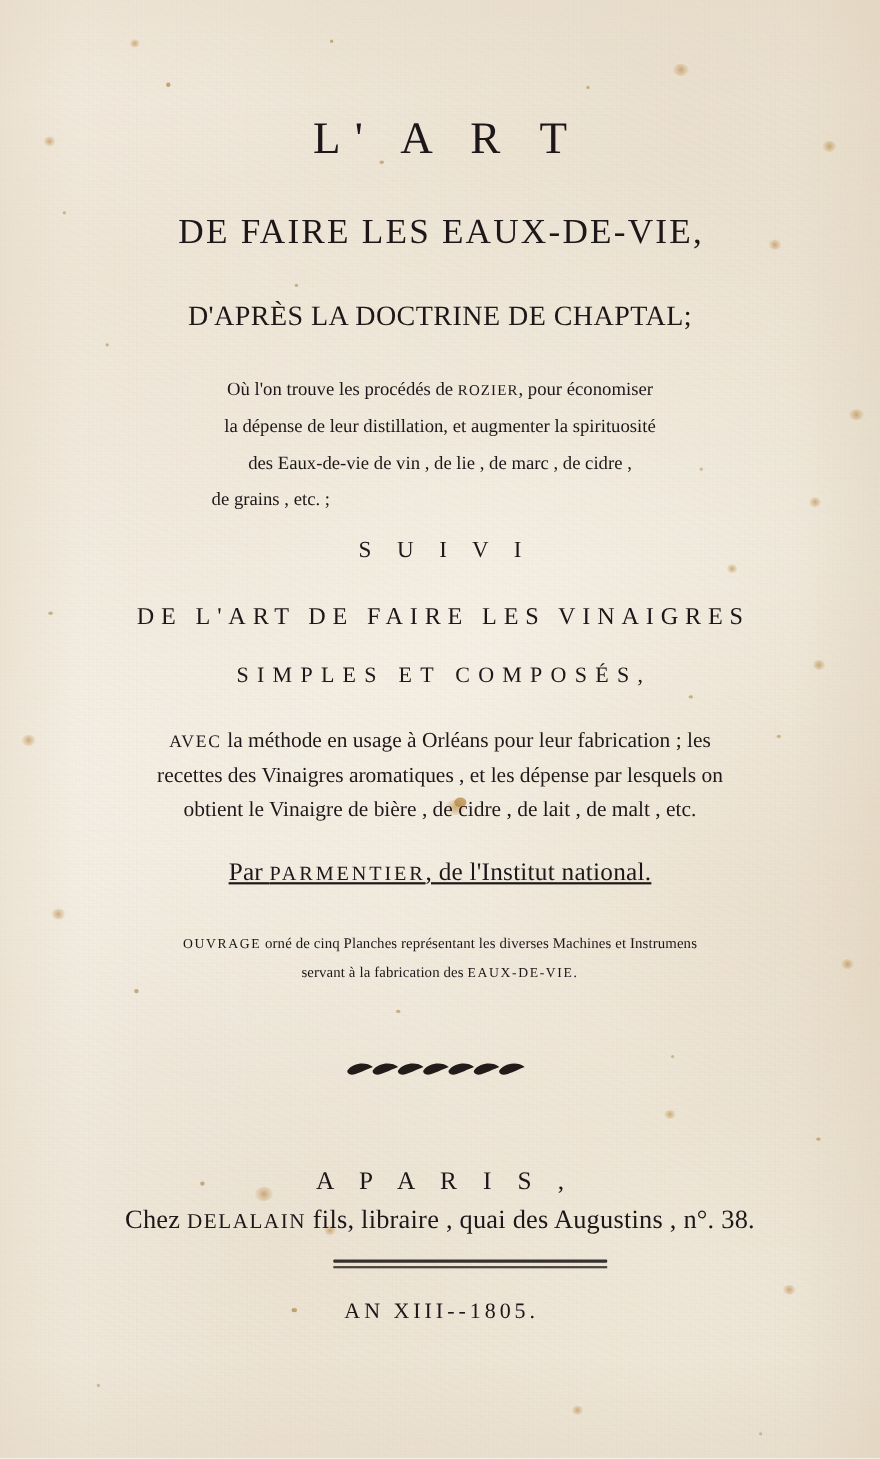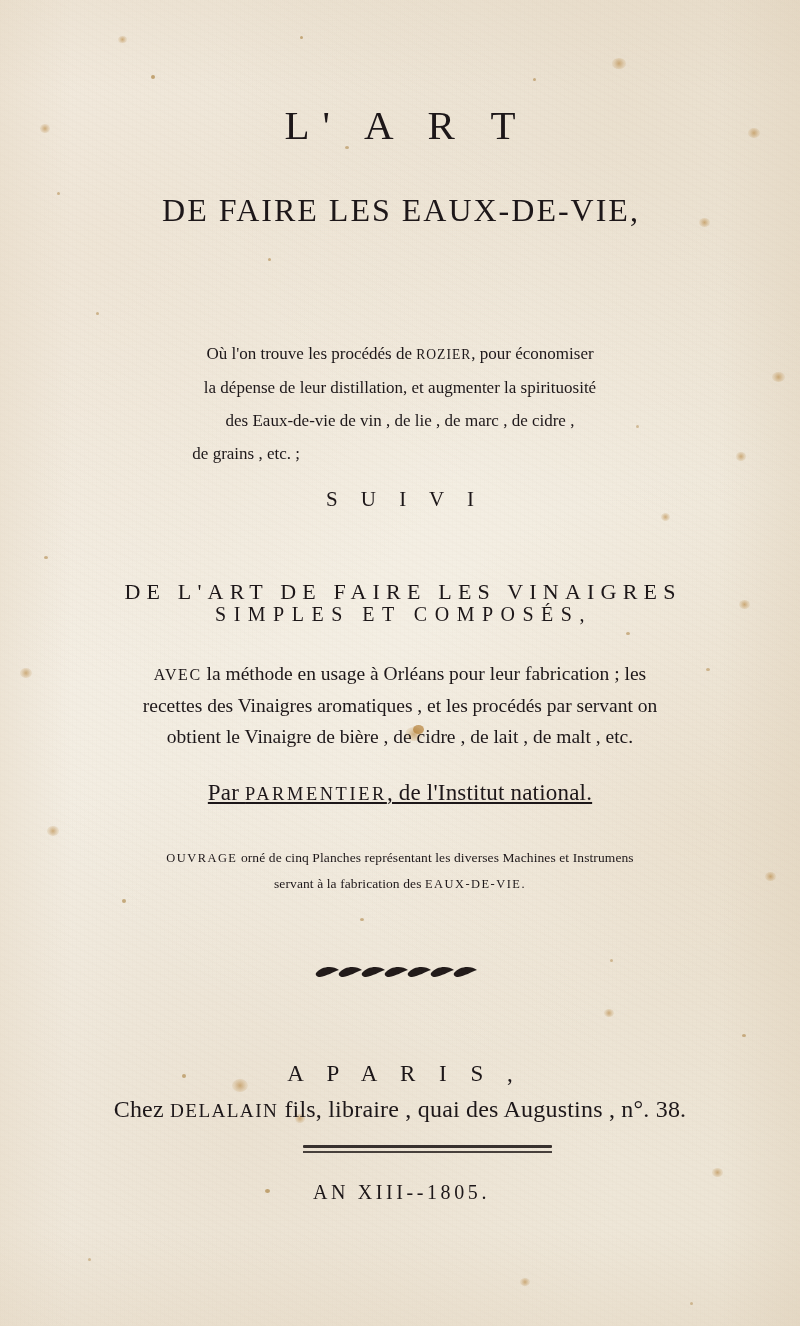--- a/index.html
+++ b/index.html
@@ -104,21 +104,20 @@
 
   .t-suivi {
     font-size: 21px;
     letter-spacing: 9px;
     text-indent: 9px;
   }
   .t-vinaigres {
     font-size: 22px;
     letter-spacing: 6.2px;
     text-indent: 6px;
-    margin-top: 32px;
   }
   .t-simples {
     font-size: 20px;
     letter-spacing: 7.5px;
     text-indent: 7px;
   }
 
   .para2 {
     font-size: 19.5px;
     line-height: 31px;
@@ -235,41 +234,42 @@
     <div class="blot" style="left:520px;  top:1278px; width:10px; height:8px;"></div>
     <div class="spec" style="left:690px;  top:1302px; width:3px;  height:3px;  opacity:.4;"></div>
   </div>
 
   <div class="content">
 
     <div class="line t-art" style="top:101px;">L' A R T</div>
 
     <div class="line t-main" style="top:192px;">DE FAIRE LES EAUX-DE-VIE,</div>
 
+    <div class="line t-doctrine" style="top:272px;">D'APRÈS LA DOCTRINE DE CHAPTAL;</div>
 
     <div class="block para" style="left:70px; width:660px; top:337px;">
       <span class="ln">
         <span>Où l'on trouve les procédés de </span><span class="sc">ROZIER</span><span>, pour économiser</span>
       </span>
       <span class="ln">la dépense de leur distillation, et augmenter la spirituosité</span>
       <span class="ln">des Eaux-de-vie de vin , de lie , de marc , de cidre ,</span>
       <span class="ln" style="text-align:right; padding-right:430px;">de grains , etc. ;</span>
     </div>
 
     <div class="line t-suivi" style="top:487px;">S U I V I</div>
 
     <div class="line t-vinaigres" style="top:547px;">DE L'ART DE FAIRE LES VINAIGRES</div>
 
     <div class="line t-simples" style="top:603px;">SIMPLES ET COMPOSÉS,</div>
 
     <div class="block para2" style="left:72px; width:656px; top:658px;">
       <span class="ln">
         <span class="sc2">AVEC</span><span> la méthode en usage à Orléans pour leur fabrication ; les</span>
       </span>
-      <span class="ln">recettes des Vinaigres aromatiques , et les procédés par servant on</span>
+      <span class="ln">recettes des Vinaigres aromatiques , et les dépense par lesquels on</span>
       <span class="ln">obtient le Vinaigre de bière , de cidre , de lait , de malt , etc.</span>
     </div>
 
     <div class="line t-author" style="top:780px;">
       <span>Par </span><span class="sc3">PARMENTIER</span><span>, de l'Institut national.</span>
     </div>
 
     <div class="block note" style="left:60px; width:680px; top:845px;">
       <span class="ln">
         <span class="scn">OUVRAGE</span><span> orné de cinq Planches représentant les diverses Machines et Instrumens</span>

